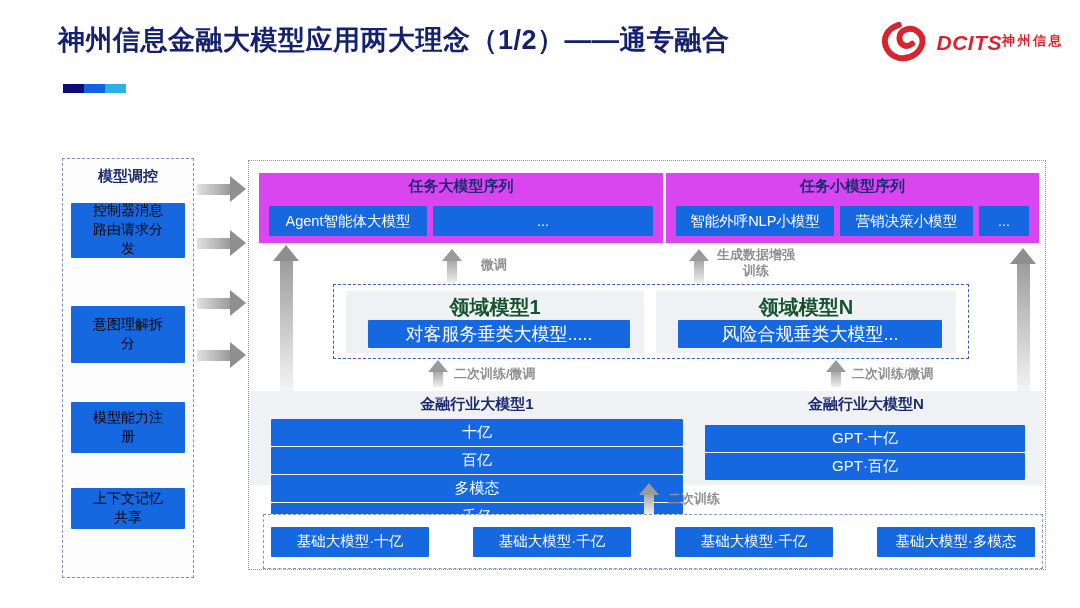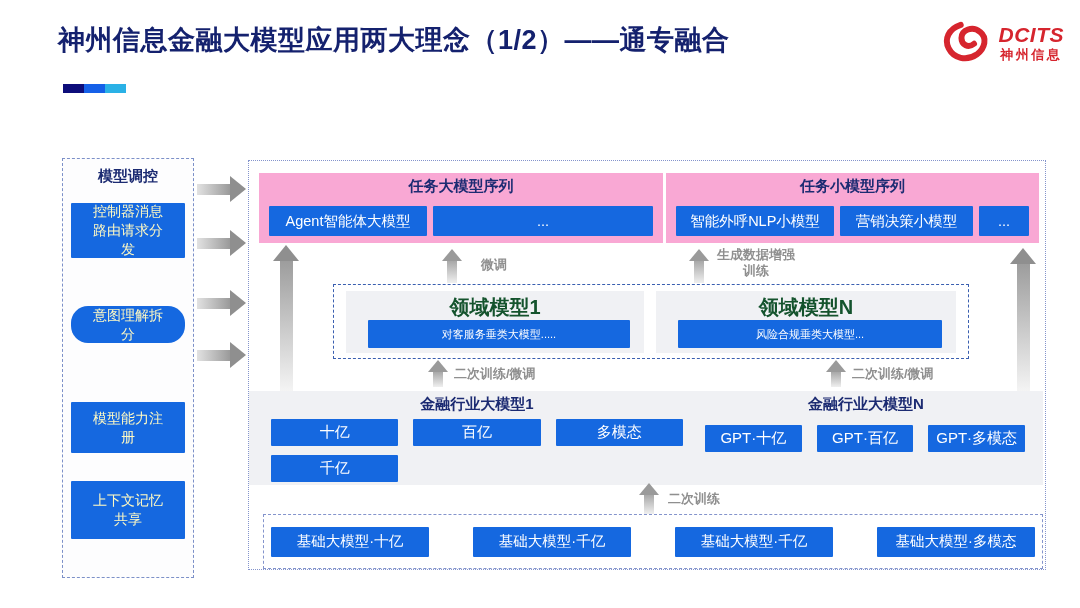--- a/index.html
+++ b/index.html
@@ -11,53 +11,53 @@
   .page-title{
     position:absolute;left:58px;top:22px;font-size:27px;font-weight:bold;color:#14216e;
     letter-spacing:.5px;white-space:nowrap;
   }
   .accent-bar{position:absolute;left:63px;top:84px;height:9px;display:flex;}
   .accent-bar span{width:21px;height:9px;}
   .acc-navy{background:#0d0d7a;}
   .acc-blue{background:#1560e8;}
   .acc-cyan{background:#2ab1e6;}
   .logo{position:absolute;right:16px;top:18px;display:flex;align-items:center;gap:7px;}
-  .logo-text{display:flex;flex-direction:column;line-height:1.05;align-items:center;}
+  .logo-text{display:flex;line-height:1.05;}
   .logo-brand{color:#d6252e;font-size:21px;font-weight:bold;font-style:italic;letter-spacing:.5px;}
   .logo-brand-cn{color:#d6252e;font-size:13px;font-weight:bold;letter-spacing:2.5px;margin-top:2px;}
   .subtitle{
     position:absolute;left:0;right:0;top:96px;text-align:center;
     font-size:20px;font-weight:bold;color:#1d1d9e;letter-spacing:.5px;
   }
   
   .sidebar{
     position:absolute;left:62px;top:158px;width:132px;height:420px;
     border:1px dashed #7c90c8;background:#fdfdfe;box-sizing:border-box;
   }
   .sidebar-title{margin-top:8px;text-align:center;font-size:15px;font-weight:bold;color:#1c2b72;}
   .side-btn{
-    position:absolute;left:8px;right:8px;background:#1568e0;color:#fef9c3;
+    position:absolute;left:8px;right:8px;background:#1568e0;color:#000000;
     display:flex;align-items:center;justify-content:center;text-align:center;
-    font-size:14px;line-height:1.35;border-radius:1px;padding:0 20px;box-sizing:border-box;
+    font-size:14px;line-height:1.35;border-radius:1px;padding:0 20px;box-sizing:border-box;font-family:Liberation Serif, serif;
   }
   .sb1{top:44px;height:55px;}
-  .sb2{top:147px;height:37px;border-radius:17px;}
+  .sb2{top:147px;height:57px;}
   .sb3{top:243px;height:51px;}
-  .sb4{top:322px;height:58px;}
+  .sb4{top:329px;height:41px;}
   
   .arr-right{position:absolute;left:197px;display:flex;align-items:center;height:26px;}
   .arr-right .bar{width:33px;height:11px;background:linear-gradient(90deg,#e2e2e2,#9a9a9a);}
   .arr-right .tri{width:0;height:0;border-top:13px solid transparent;border-bottom:13px solid transparent;border-left:16px solid #8f8f8f;}
   .ar1{top:176px;} .ar2{top:230px;} .ar3{top:290px;} .ar4{top:342px;}
   
   .main{
     position:absolute;left:248px;top:160px;width:798px;height:410px;
     border:1px dotted #8494cc;box-sizing:border-box;background:#fff;
   }
-  .sec{position:absolute;background:#f9a8d4;}
+  .sec{position:absolute;background:#d946ef;}
   .sec-title{padding-top:4px;text-align:center;font-size:15px;font-weight:bold;color:#1c2b72;}
   .chip{
     background:#1568e0;color:#fff;display:flex;align-items:center;justify-content:center;
     font-size:14.5px;border-radius:1px;white-space:nowrap;
   }
   .chip-row{position:absolute;left:0;right:0;top:33px;height:30px;display:flex;gap:6px;padding:0 10px;}
   .chip-row .chip{height:30px;}
   .task-large{left:10px;top:12px;width:404px;height:70px;}
   .task-small{left:417px;top:12px;width:373px;height:70px;}
   .cw1{width:158px;} .cw2{width:128px;} .cflex{flex:1;}
@@ -83,26 +83,26 @@
   .lbl-retrain{left:419px;top:329px;}
   
   .domain-box{
     position:absolute;left:84px;top:123px;width:636px;height:75px;
     border:1px dashed #3a5fb0;background:#fff;box-sizing:border-box;
   }
   .domain-half{position:absolute;top:6px;height:62px;background:#f0f1f4;}
   .dh-left{left:12px;width:298px;}
   .dh-right{left:322px;width:300px;}
   .domain-title{padding-top:3px;text-align:center;font-size:20px;font-weight:bold;color:#14532d;}
-  .domain-chip{position:absolute;left:22px;right:14px;top:29px;height:28px;font-size:11px;}
+  .domain-chip{position:absolute;left:22px;right:14px;top:29px;height:28px;font-size:18px;}
   
   .industry{position:absolute;top:230px;background:#f0f1f4;}
   .ind-left{left:0;width:456px;height:94px;}
   .ind-right{left:440px;width:354px;height:94px;}
-  .grid2{display:grid;grid-template-columns:1fr 1fr 1fr;gap:9px 15px;margin:5px 22px 0 22px;}
+  .grid2{display:grid;grid-template-columns:1fr;gap:1px 15px;margin:5px 22px 0 22px;}
   .ind-right .grid2{margin:11px 18px 0 16px;}
   .grid2 .chip{height:27px;font-size:15px;}
   
   .base-box{
     position:absolute;left:14px;top:353px;width:780px;height:55px;
     border:1px dashed #8494cc;box-sizing:border-box;
     display:flex;align-items:center;justify-content:space-between;padding:0 7px;background:#fff;
   }
   .base-box .chip{width:158px;height:30px;}
 </style>
@@ -222,21 +222,20 @@
         <div class="chip">百亿</div>
         <div class="chip">多模态</div>
         <div class="chip">千亿</div>
       </div>
     </div>
     <div class="industry ind-right">
       <div class="sec-title">金融行业大模型N</div>
       <div class="grid2">
         <div class="chip">GPT·十亿</div>
         <div class="chip">GPT·百亿</div>
-        <div class="chip">GPT·多模态</div>
       </div>
     </div>
 
     <div class="arr-up small a-retrain">
         <span class="tri"></span>
         <span class="bar"></span>
       </div>
     <div class="arrow-label lbl-retrain">二次训练</div>
 
     <div class="base-box">

